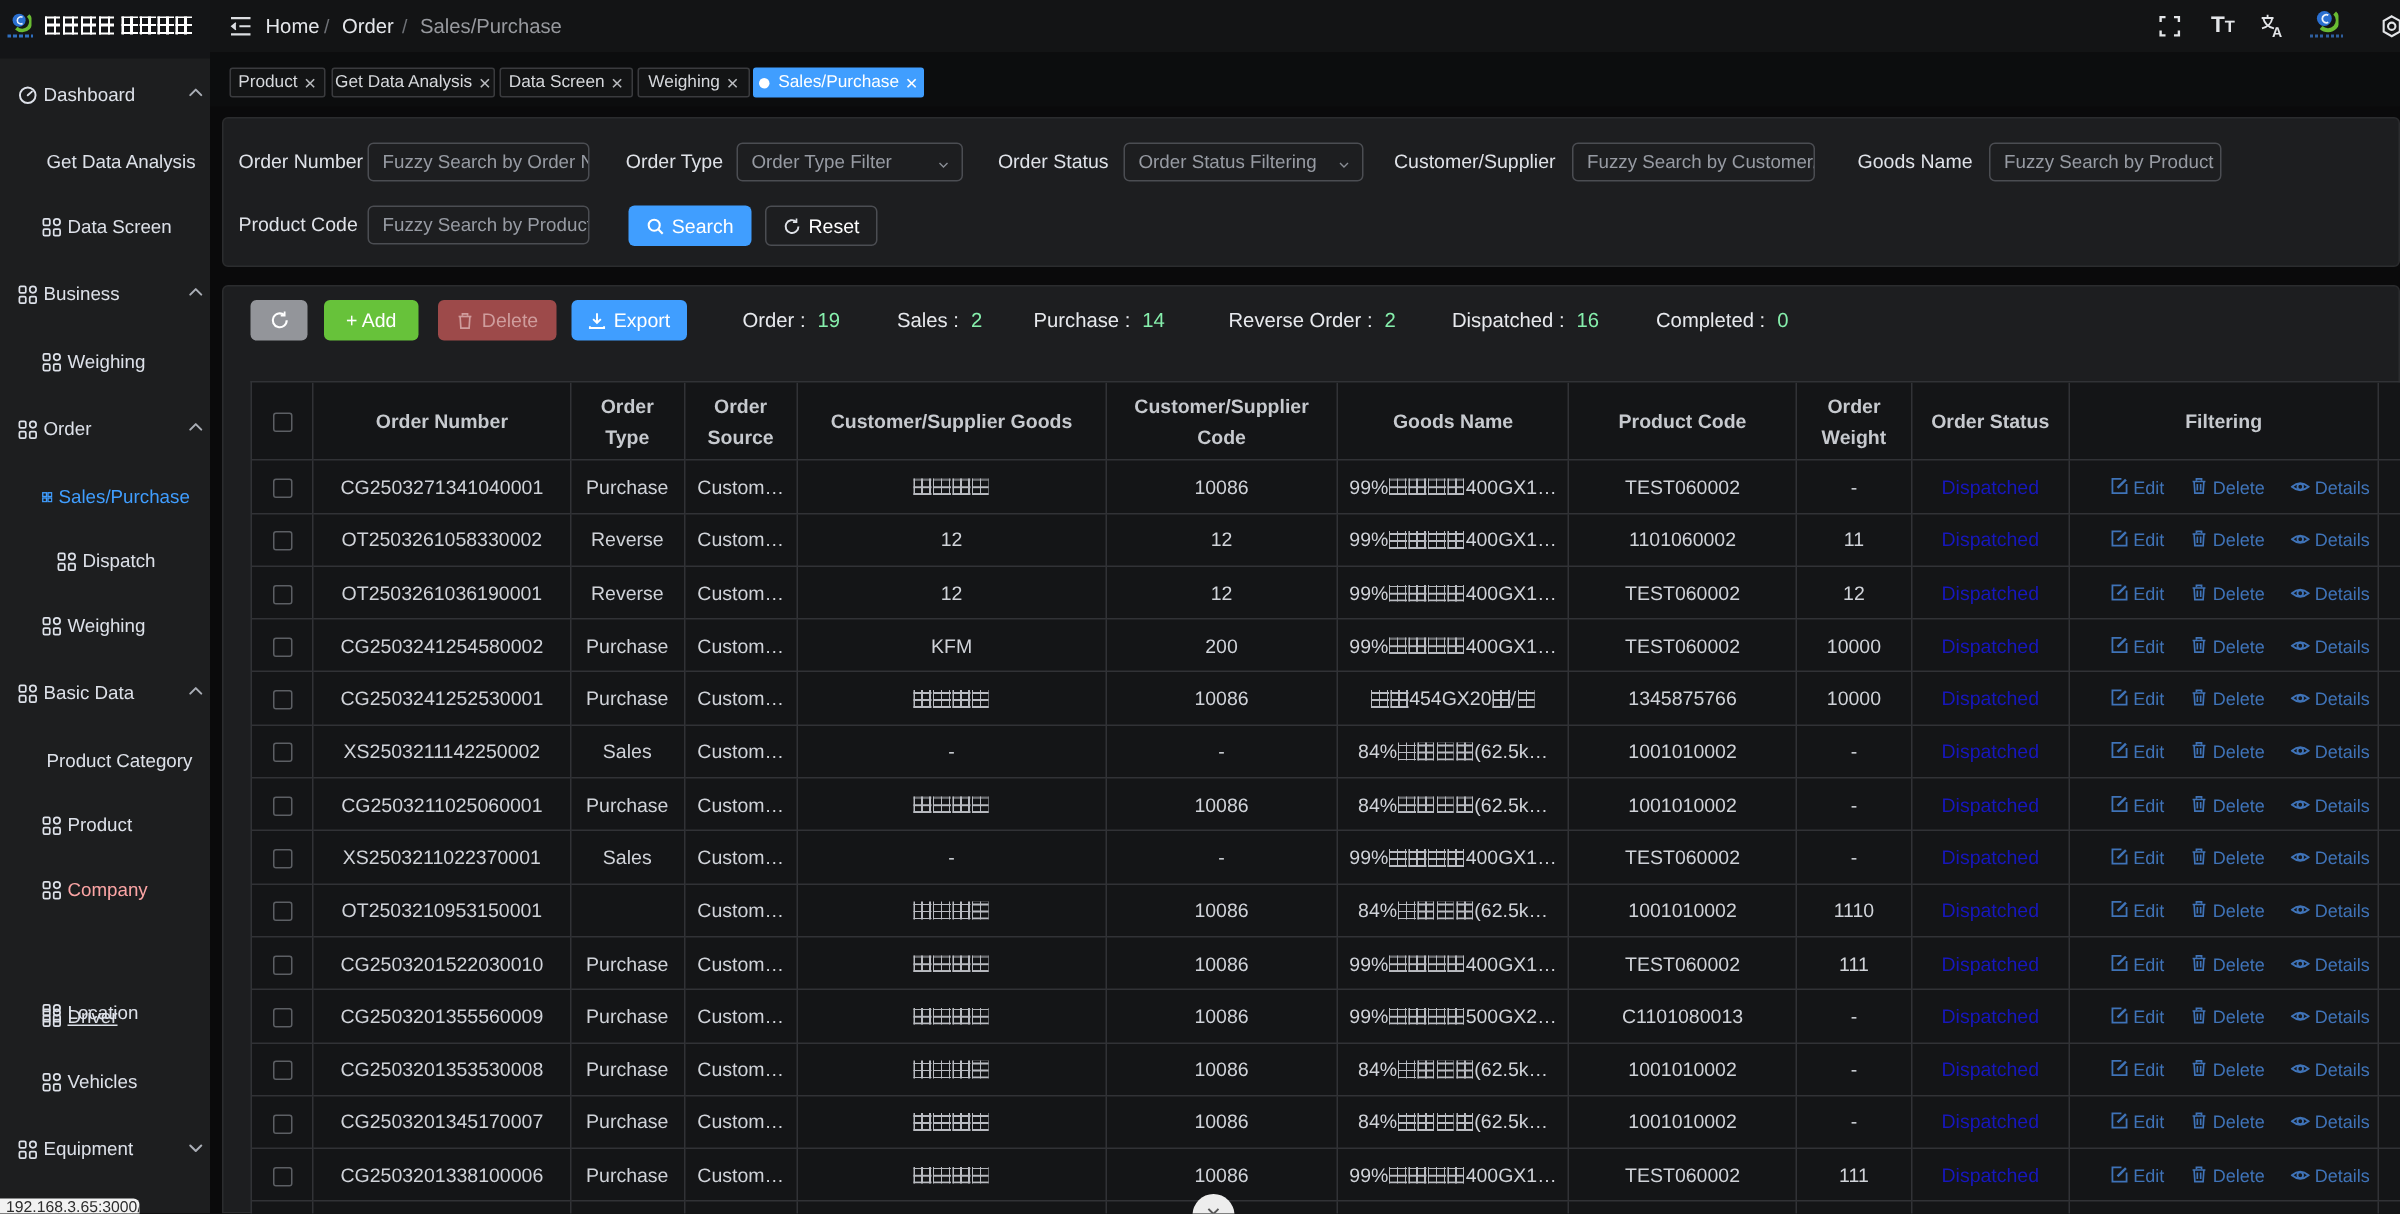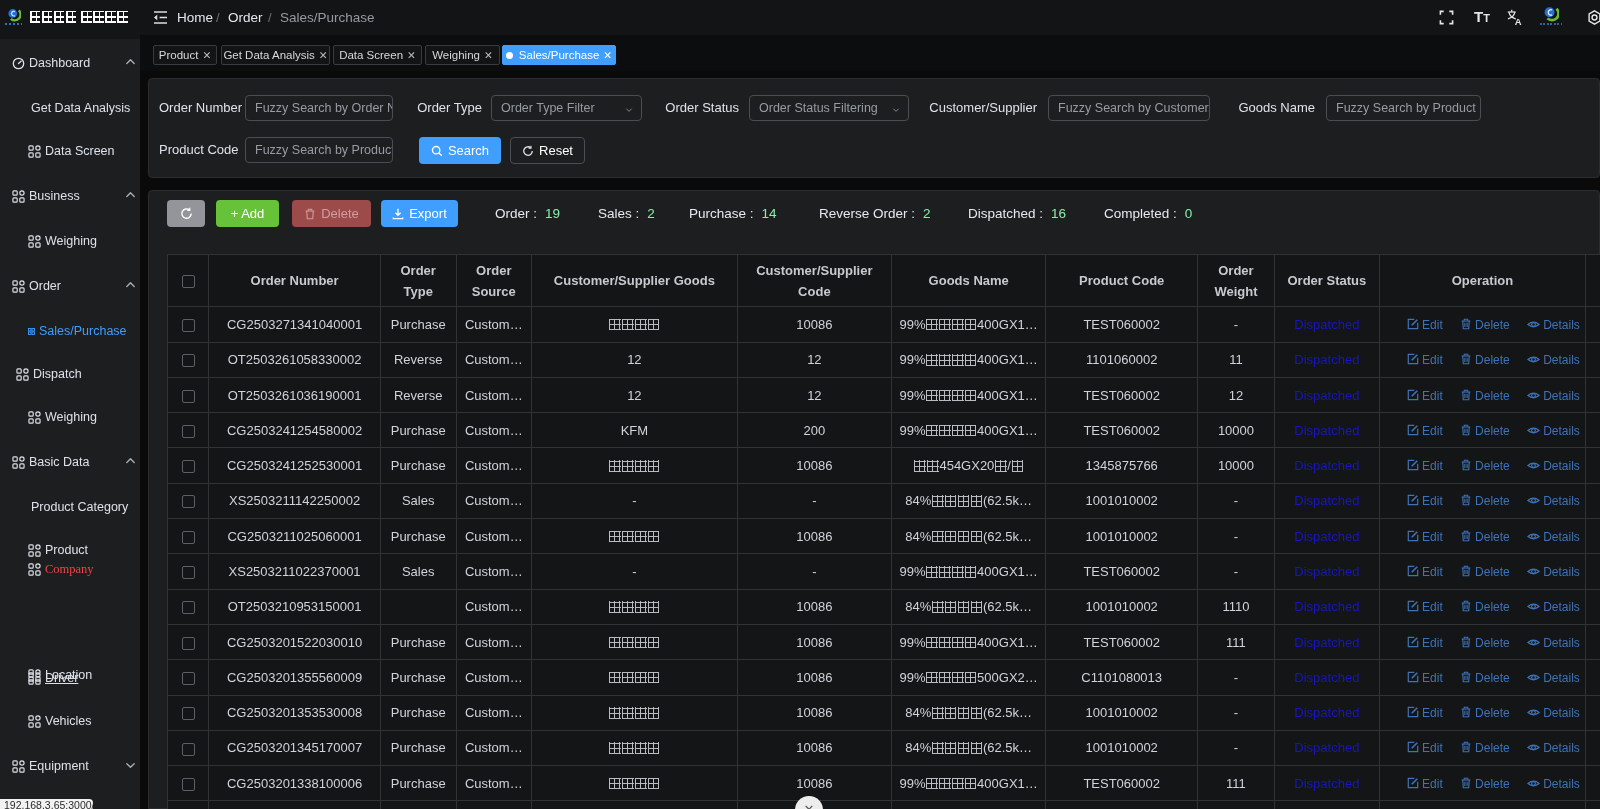--- a/index.html
+++ b/index.html
@@ -175,21 +175,21 @@
             <th><span class="cb"></span></th>
             <th>Order Number</th>
             <th>Order<br>Type</th>
             <th>Order<br>Source</th>
             <th>Customer/Supplier Goods</th>
             <th>Customer/Supplier<br>Code</th>
             <th>Goods Name</th>
             <th>Product Code</th>
             <th>Order<br>Weight</th>
             <th>Order Status</th>
-            <th>Operation</th>
+            <th>Filtering</th>
             <th></th>
           </tr>
 <tr>
 <td><span class="cb"></span></td>
 <td>CG2503271341040001</td>
 <td>Purchase</td>
 <td>Custom…</td>
 <td><i class="c"></i><i class="c"></i><i class="c"></i><i class="c"></i></td>
 <td>10086</td>
 <td>99%<i class="c"></i><i class="c"></i><i class="c"></i><i class="c"></i>400GX1…</td>
@@ -717,21 +717,21 @@
       <svg width="7" height="7" viewBox="0 0 14 14" style="flex:none">
         <g fill="none" stroke="#409eff" stroke-width="1.8">
           <rect x="1" y="1" width="5" height="5"></rect>
           <rect x="8" y="1" width="5" height="5"></rect>
           <rect x="1" y="8" width="5" height="5"></rect>
           <rect x="8" y="8" width="5" height="5"></rect>
         </g>
       </svg>
       <span>Sales/Purchase</span>
     </div>
-<div class="mi" style="top:364px;left:16px;color:#dde1e9;gap:4px;">
+<div class="mi" style="top:364px;left:38px;color:#dde1e9;gap:4px;">
       <svg width="13" height="13" viewBox="0 0 14 14" style="flex:none">
         <g fill="none" stroke="#dde1e9" stroke-width="1.25">
           <rect x="1" y="1" width="4.6" height="4.6" rx="1"></rect>
           <rect x="8.4" y="1" width="4.6" height="4.6" rx="2.3"></rect>
           <rect x="1" y="8.4" width="4.6" height="4.6" rx="1"></rect>
           <rect x="8.4" y="8.4" width="4.6" height="4.6" rx="1"></rect>
         </g>
       </svg>
       <span>Dispatch</span>
     </div>
@@ -767,21 +767,21 @@
       <svg width="13" height="13" viewBox="0 0 14 14" style="flex:none">
         <g fill="none" stroke="#dde1e9" stroke-width="1.25">
           <rect x="1" y="1" width="4.6" height="4.6" rx="1"></rect>
           <rect x="8.4" y="1" width="4.6" height="4.6" rx="2.3"></rect>
           <rect x="1" y="8.4" width="4.6" height="4.6" rx="1"></rect>
           <rect x="8.4" y="8.4" width="4.6" height="4.6" rx="1"></rect>
         </g>
       </svg>
       <span>Product</span>
     </div>
-<div class="mi" style="top:559px;left:28px;color:#ef4444;gap:4px;font-family:Liberation Serif, serif;">
+<div class="mi" style="top:583px;left:28px;color:#fca5a5;gap:4px;">
       <svg width="13" height="13" viewBox="0 0 14 14" style="flex:none">
         <g fill="none" stroke="#dde1e9" stroke-width="1.25">
           <rect x="1" y="1" width="4.6" height="4.6" rx="1"></rect>
           <rect x="8.4" y="1" width="4.6" height="4.6" rx="2.3"></rect>
           <rect x="1" y="8.4" width="4.6" height="4.6" rx="1"></rect>
           <rect x="8.4" y="8.4" width="4.6" height="4.6" rx="1"></rect>
         </g>
       </svg>
       <span>Company</span>
     </div>

